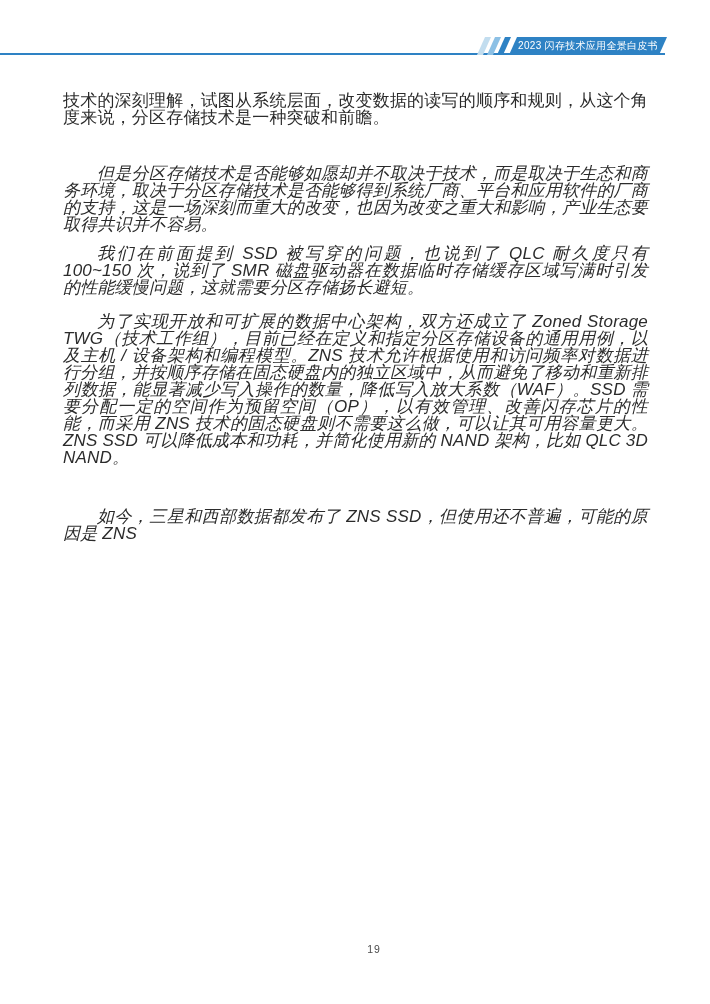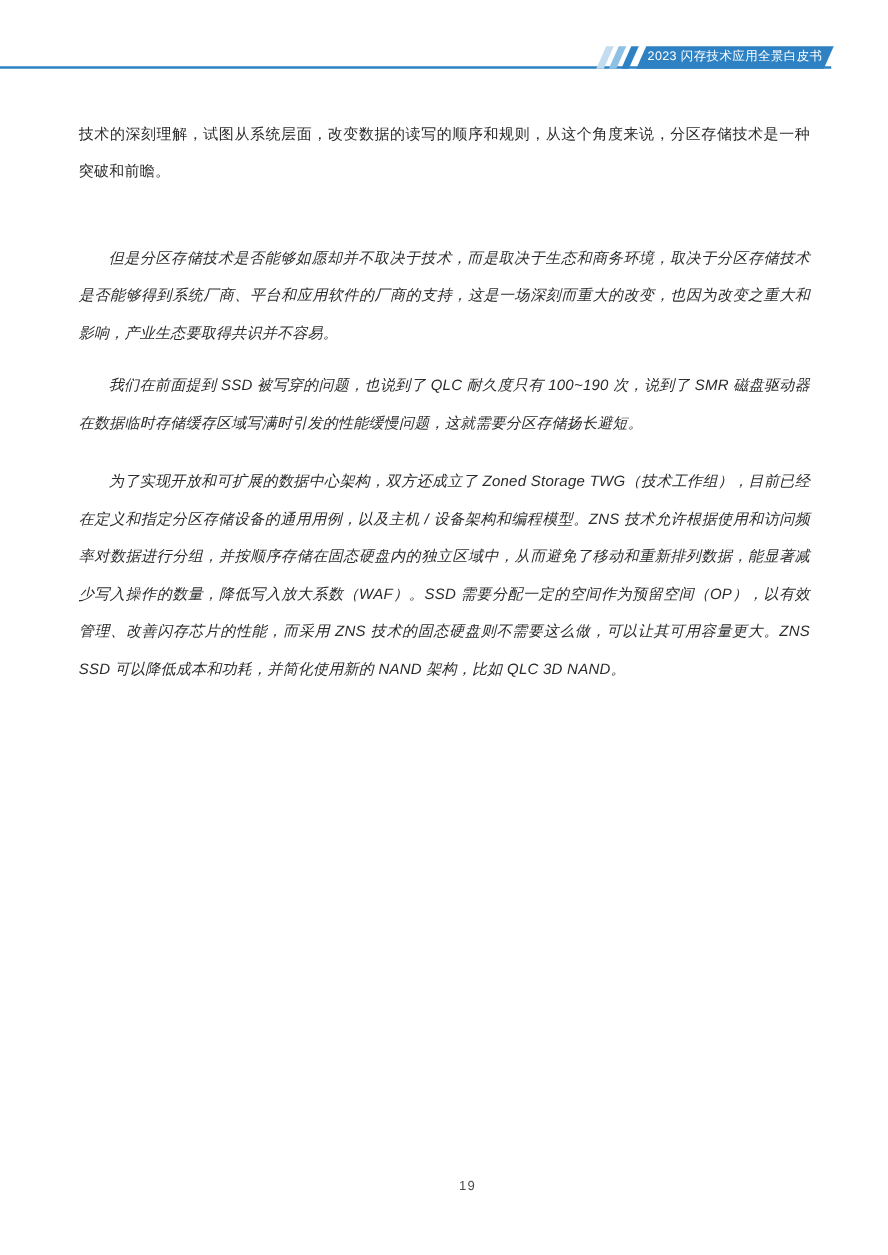--- a/index.html
+++ b/index.html
@@ -58,22 +58,22 @@
 
   
   .content {
     position: absolute;
     left: 63px;
     right: 62px;
     top: 92px;
   }
   .content p {
     margin: 0;
-    font-size: 12px;
-    line-height: 30px;
+    font-size: 17px;
+    line-height: 17px;
     color: #2b2b2b;
     text-align: justify;
     letter-spacing: 0.2px;
   }
   .content p.indent { text-indent: 2em; font-style: italic; }
   .p2 { margin-top: 39px !important; }
   .p3 { margin-top: 28px !important; }
   .p4 { margin-top: 12px !important; }
   .p5 { margin-top: 19px !important; }
   .p6 { margin-top: 17px !important; }
@@ -105,19 +105,20 @@
       <span class="slash" style="background-color: rgb(46, 130, 196);"></span>
     </div>
     <div class="badge" style="background-color: rgb(46, 130, 196);">
       <span class="badge-label">2023 闪存技术应用全景白皮书</span>
     </div>
   </div>
 
   <div class="content">
     <p class="p1">技术的深刻理解，试图从系统层面，改变数据的读写的顺序和规则，从这个角度来说，分区存储技术是一种突破和前瞻。</p>
     <p class="p2 indent">但是分区存储技术是否能够如愿却并不取决于技术，而是取决于生态和商务环境，取决于分区存储技术是否能够得到系统厂商、平台和应用软件的厂商的支持，这是一场深刻而重大的改变，也因为改变之重大和影响，产业生态要取得共识并不容易。</p>
-    <p class="p4 indent">我们在前面提到 SSD 被写穿的问题，也说到了 QLC 耐久度只有 100~190 次，说到了 SMR 磁盘驱动器在数据临时存储缓存区域写满时引发的性能缓慢问题，这就需要分区存储扬长避短。</p>
+    <p class="p4 indent">我们在前面提到 SSD 被写穿的问题，也说到了 QLC 耐久度只有 100~150 次，说到了 SMR 磁盘驱动器在数据临时存储缓存区域写满时引发的性能缓慢问题，这就需要分区存储扬长避短。</p>
     <p class="p6 indent">为了实现开放和可扩展的数据中心架构，双方还成立了 Zoned Storage TWG（技术工作组），目前已经在定义和指定分区存储设备的通用用例，以及主机 / 设备架构和编程模型。ZNS 技术允许根据使用和访问频率对数据进行分组，并按顺序存储在固态硬盘内的独立区域中，从而避免了移动和重新排列数据，能显著减少写入操作的数量，降低写入放大系数（WAF）。SSD 需要分配一定的空间作为预留空间（OP），以有效管理、改善闪存芯片的性能，而采用 ZNS 技术的固态硬盘则不需要这么做，可以让其可用容量更大。ZNS SSD 可以降低成本和功耗，并简化使用新的 NAND 架构，比如 QLC 3D NAND。</p>
+    <p class="p7 indent">如今，三星和西部数据都发布了 ZNS SSD，但使用还不普遍，可能的原因是 ZNS</p>
   </div>
 
   <div class="page-number">19</div>
 
 </div>
 
 </body></html>

